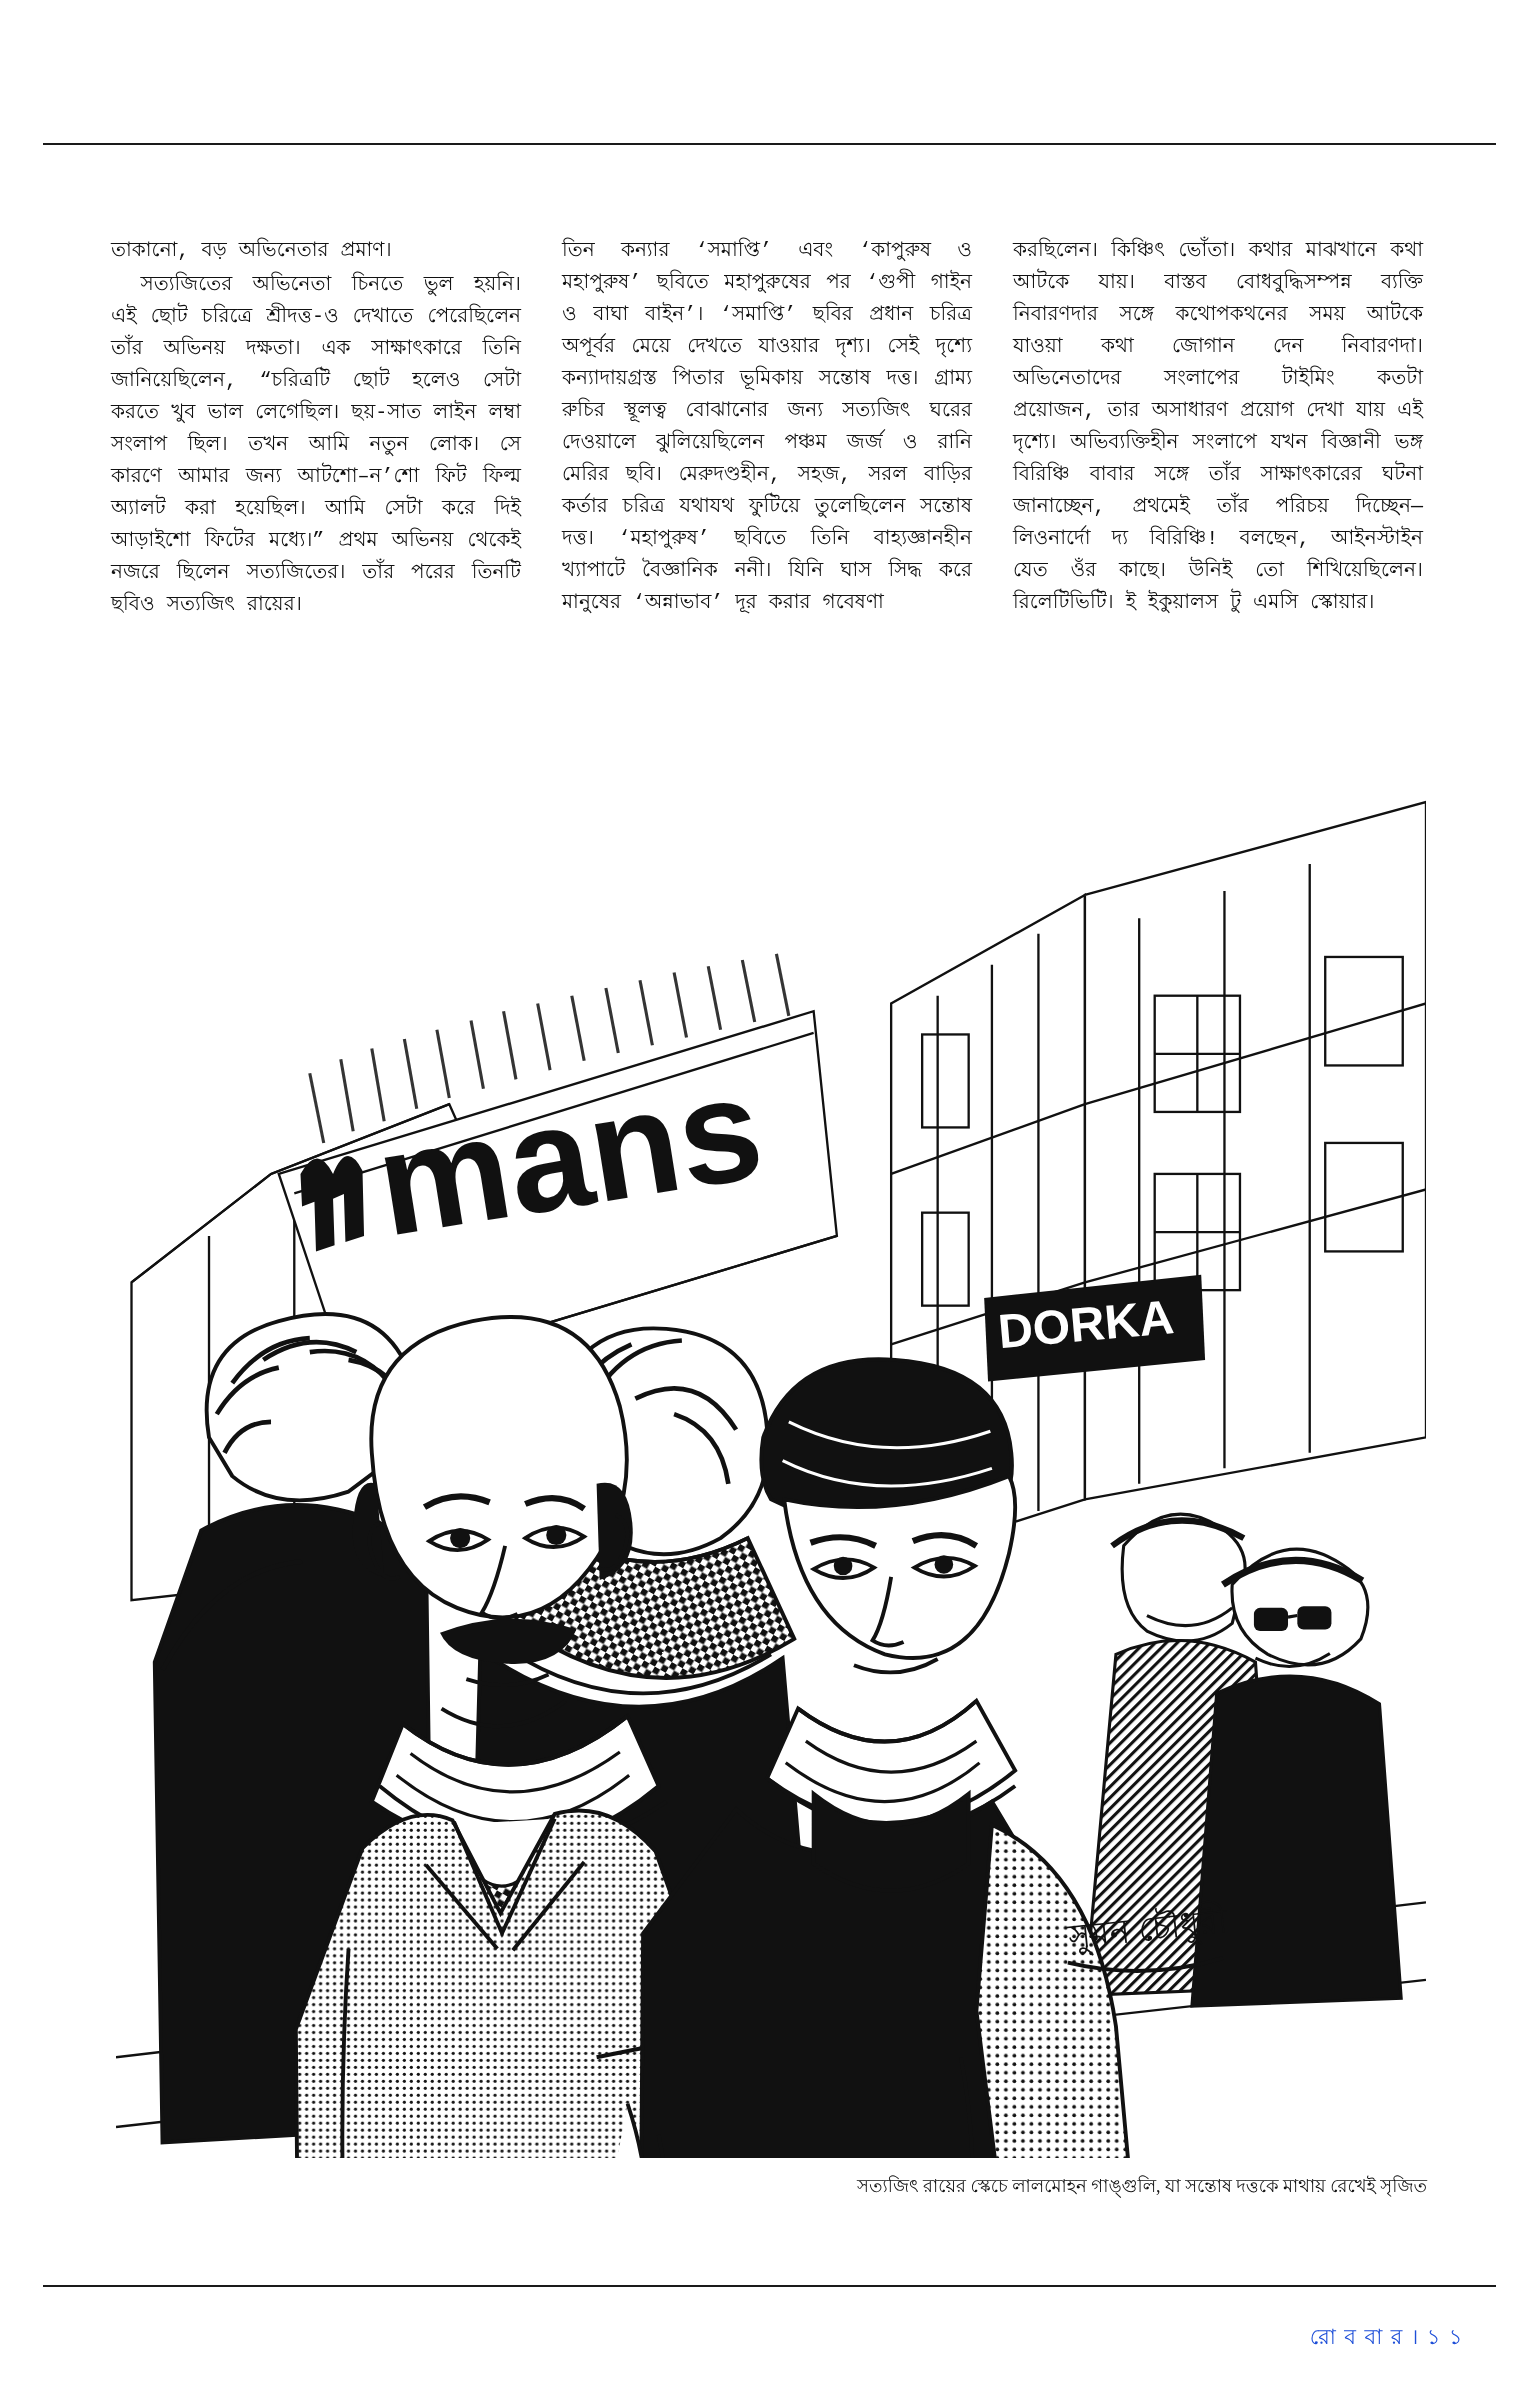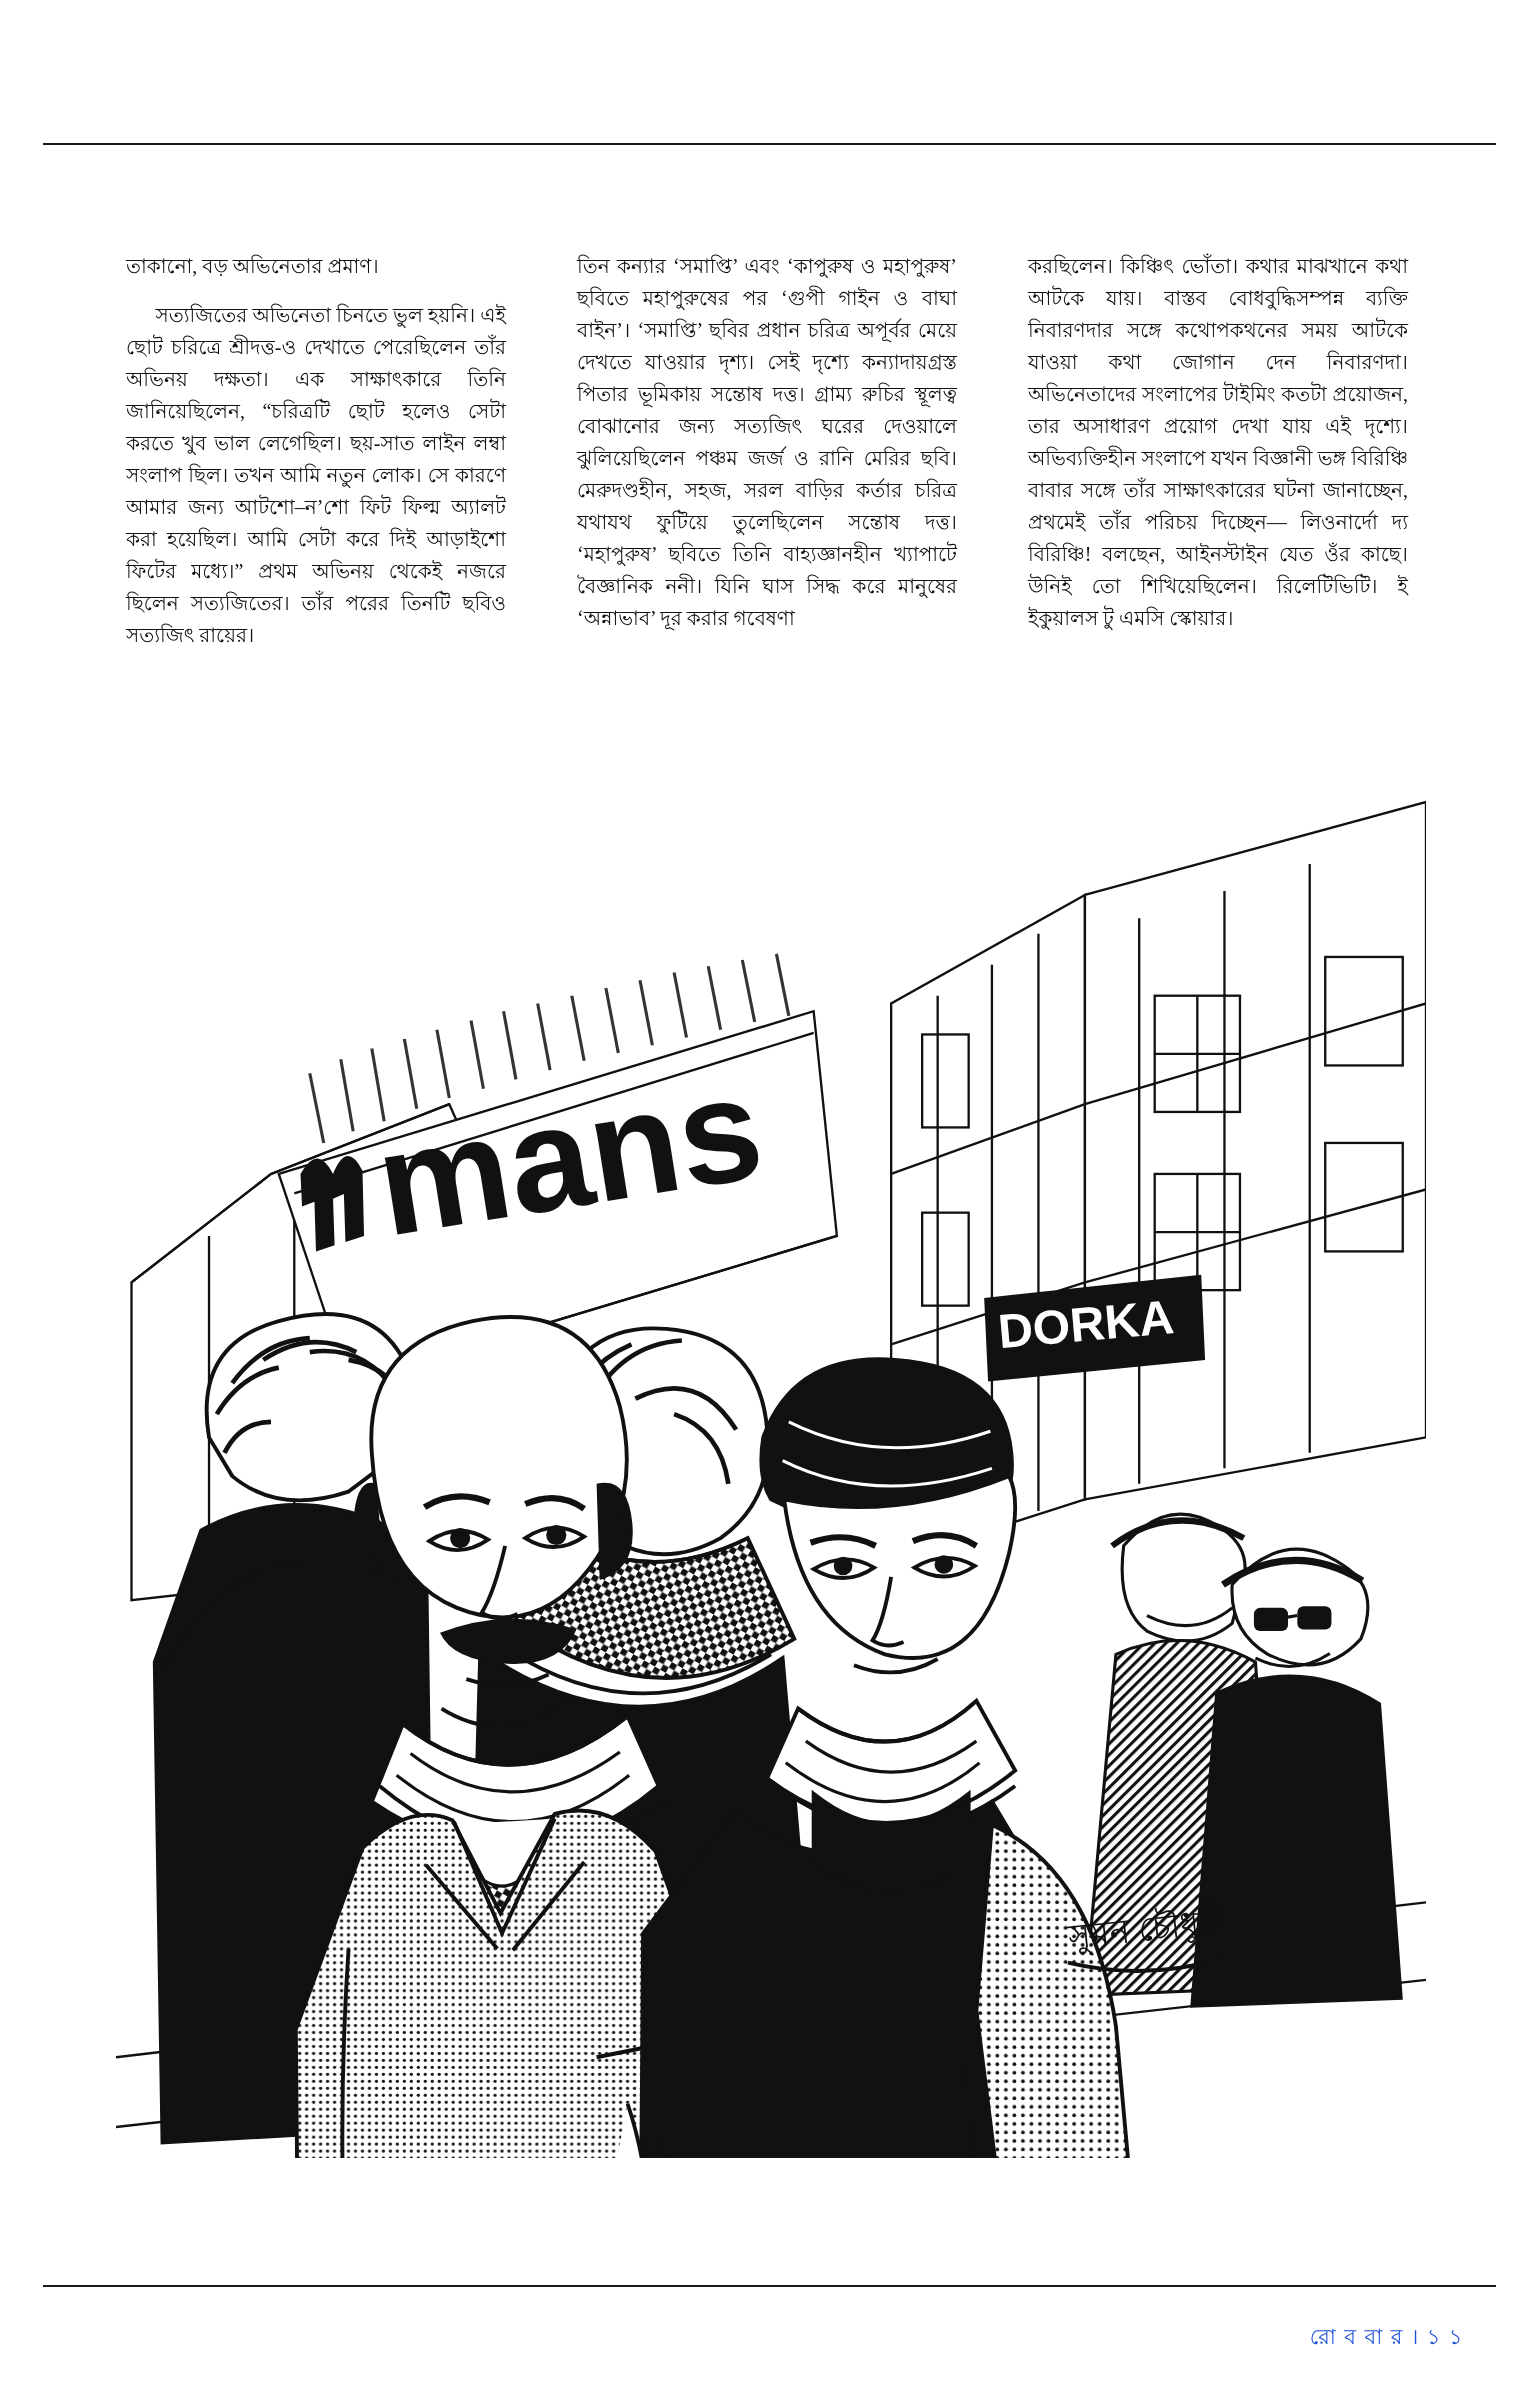--- a/index.html
+++ b/index.html
@@ -38,27 +38,27 @@
     left: 109px;
     top: 233px;
     width: 1318px;
     display: flex;
     gap: 37px;
   }
   .col {
     width: 414px;
   }
   .col p {
-    margin: 17px;
+    margin: 2px;
     font-size: 20px;
     line-height: 32px;
     text-align: justify;
     text-justify: inter-word;
     color: #111111;
-    font-family: Liberation Serif, serif;
+    font-family: Liberation Mono, monospace;
   }
   .col p.indent {
     text-indent: 29.5px;
   }
   .illus-wrap {
     position: absolute;
     left: 116px;
     top: 740px;
     width: 1310px;
     height: 1418px;
@@ -354,19 +354,20 @@
       </g>
 
       <g>
         <text x="1230" y="1560" font-family="Liberation Serif, serif" font-size="44" fill="#111111" transform="rotate(-6 1230 1560)">সুমন চৌধুরী</text>
         <path d="M1228 1578 q100 24 200 -6" stroke="#111111" stroke-width="5" fill="none"></path>
       </g>
 
     </svg>
   </div>
 
+  <div class="caption">সত্যজিৎ রায়ের স্কেচে লালমোহন গাঙ্গুলি, যা সন্তোষ দত্তকে মাথায় রেখেই সৃজিত</div>
 
   <div class="page-frame-bottom"></div>
 
   <div class="footer">রো ব বা র । ১ ১</div>
 
 </div>
 
 
 </body></html>

